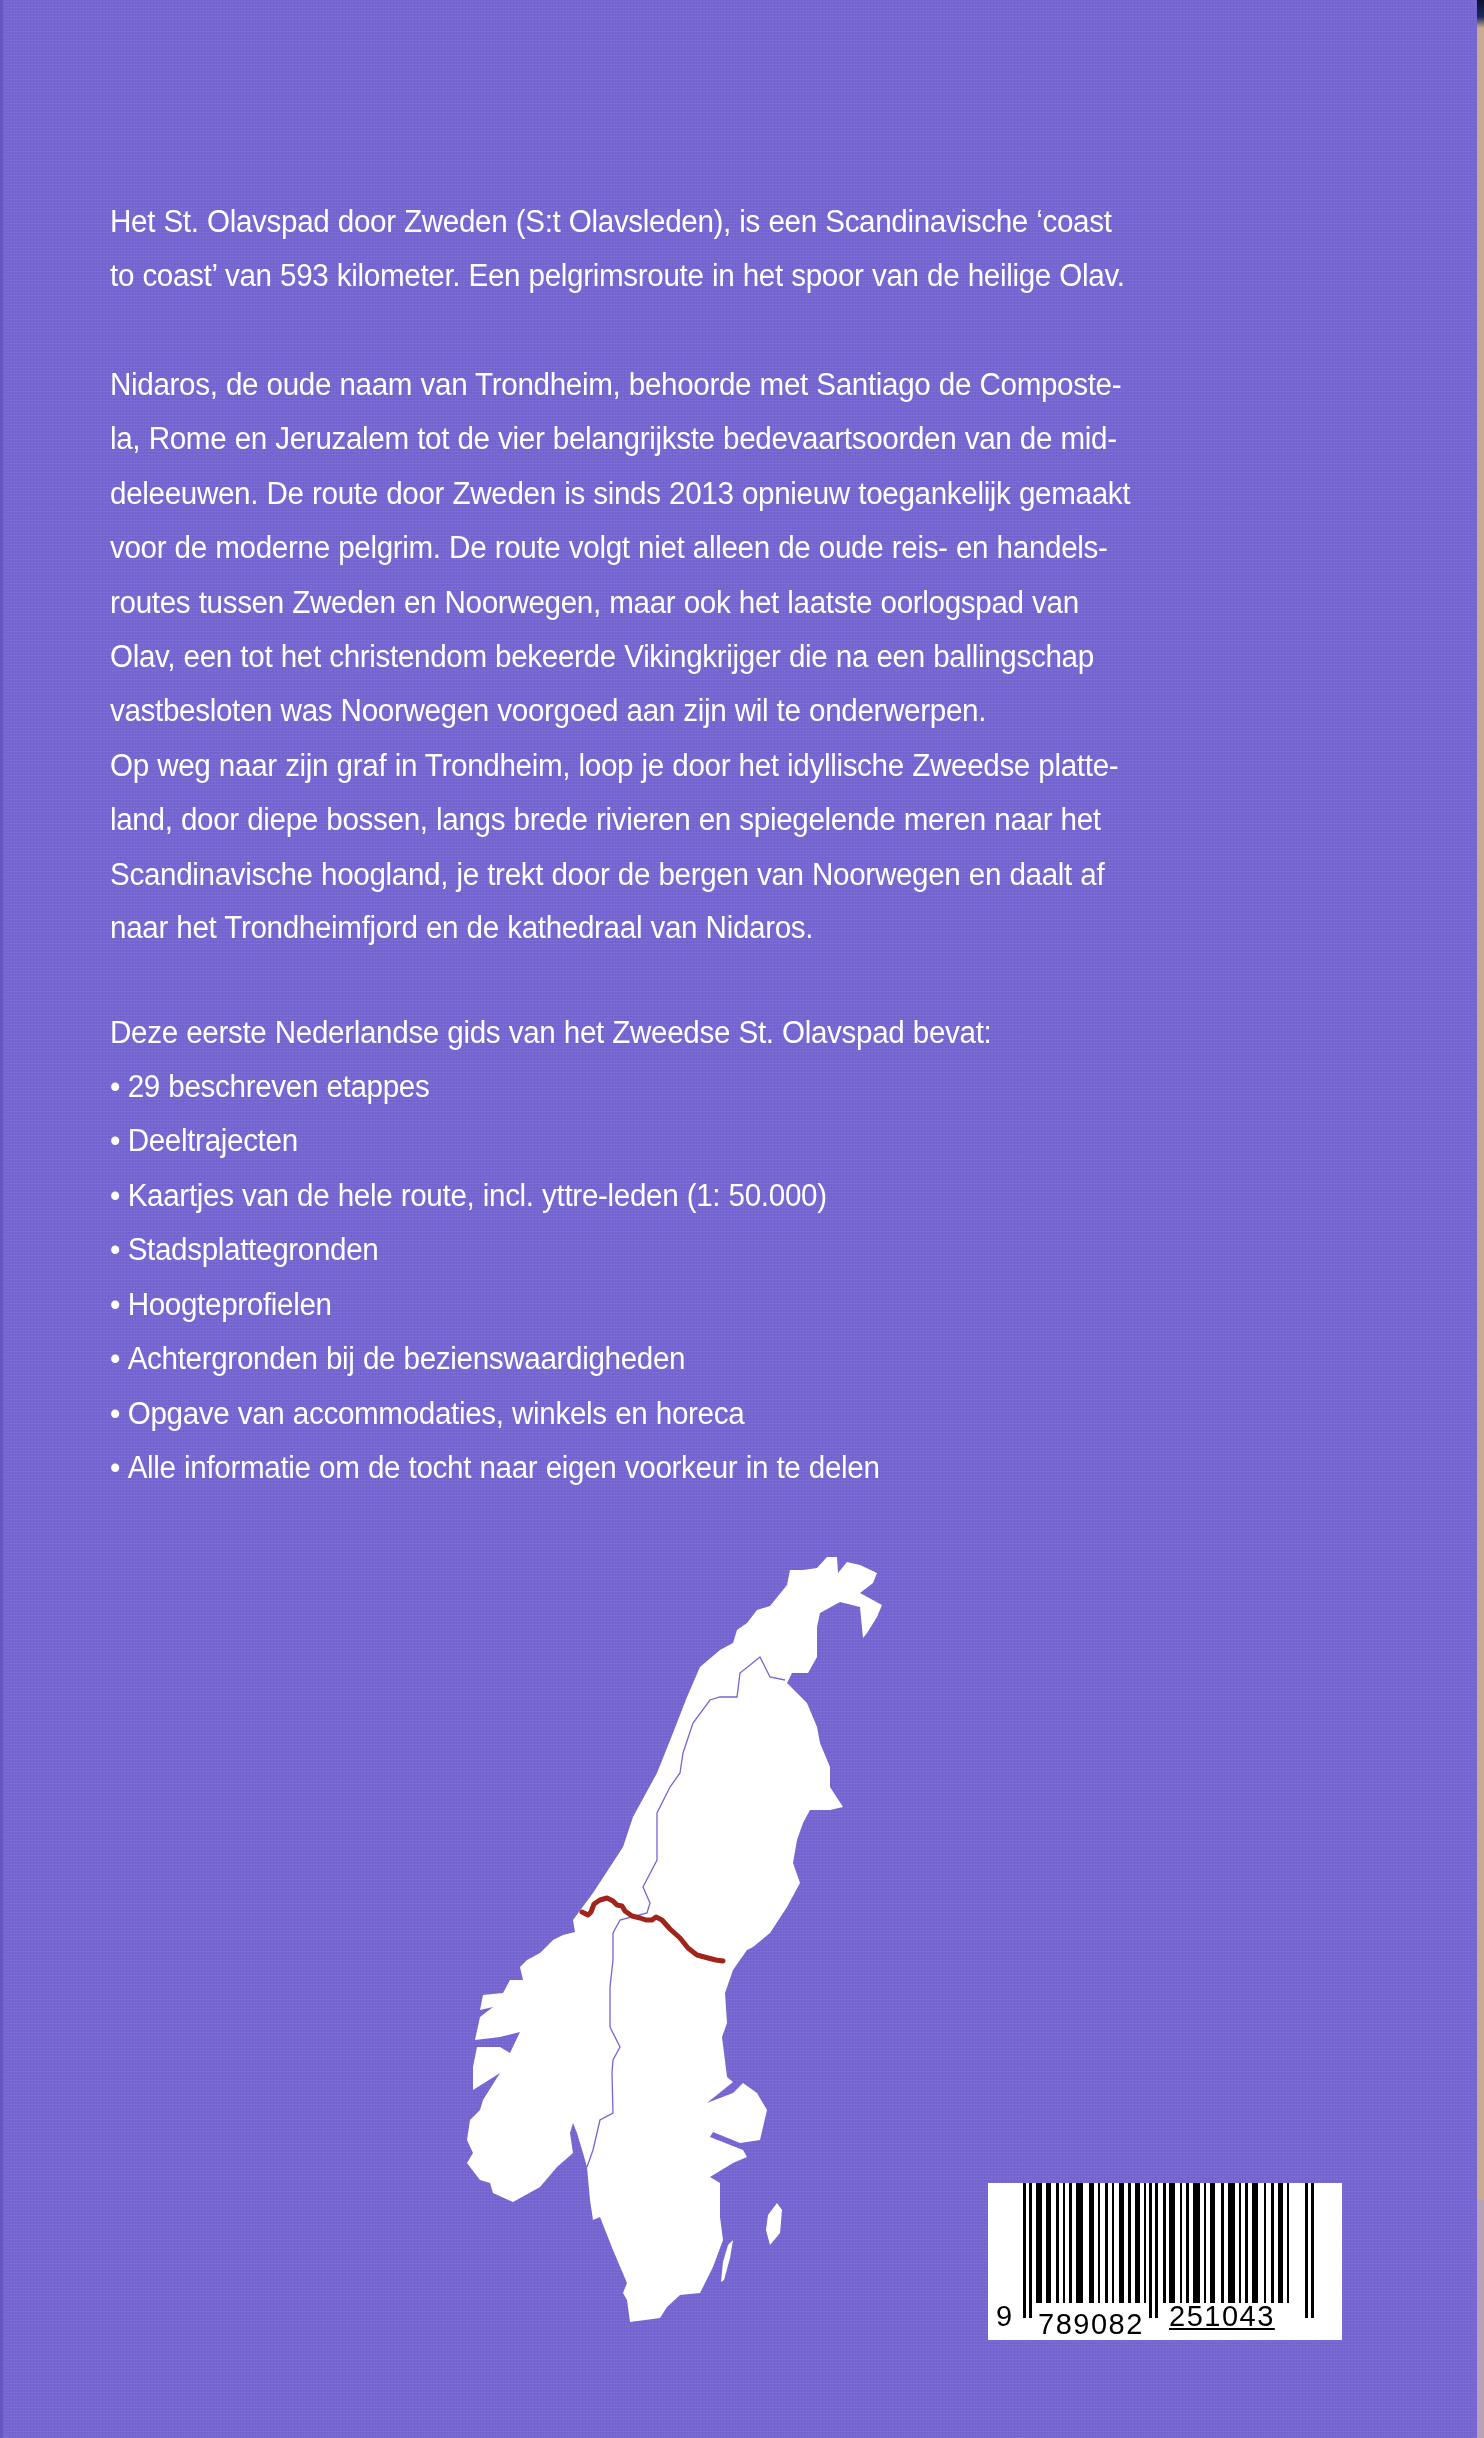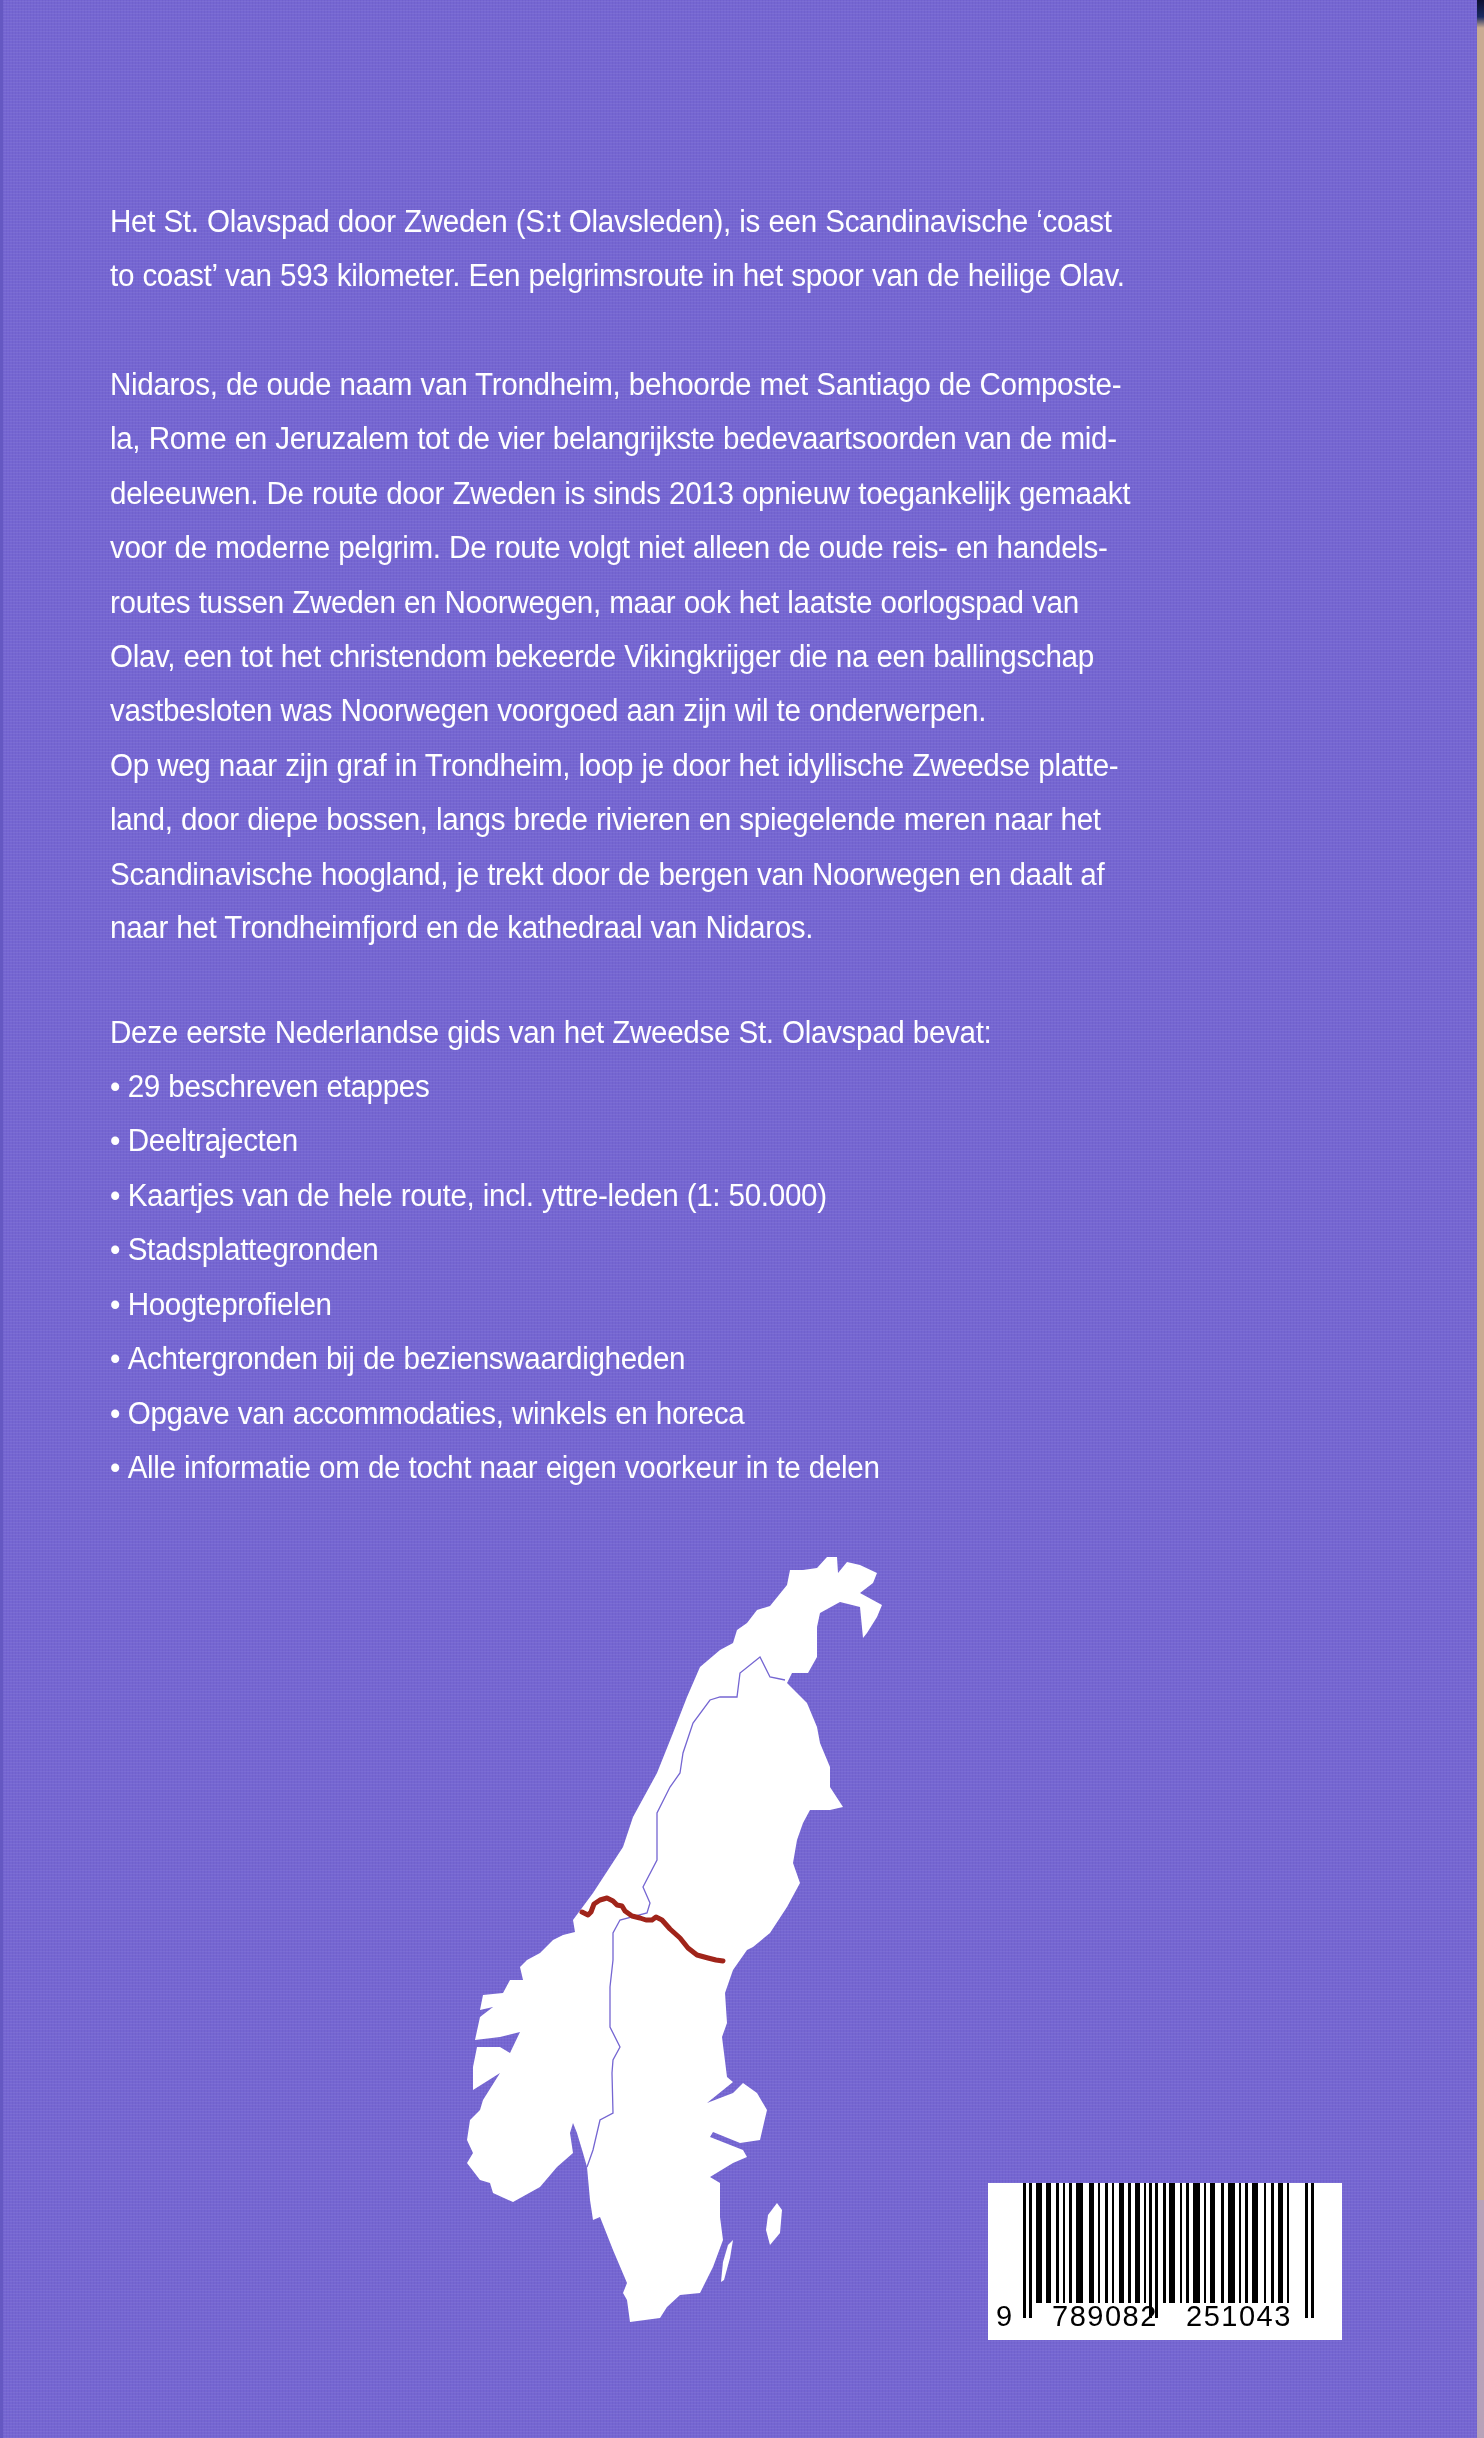--- a/index.html
+++ b/index.html
@@ -162,15 +162,15 @@
       <rect x="276" y="0" width="2" height="120"></rect>
       <rect x="283" y="0" width="3" height="120"></rect>
       <rect x="290" y="0" width="5" height="120"></rect>
       <rect x="299" y="0" width="2" height="120"></rect>
 
       <rect x="317" y="0" width="3" height="135"></rect>
       <rect x="323" y="0" width="3" height="135"></rect>
     </g>
   </svg>
   <div class="barcode-digits" style="left:8px;">9</div>
-  <div class="barcode-digits" style="left:64px;">789082</div>
-  <div class="barcode-digits" style="left:198px;">251043</div>
+  <div class="barcode-digits" style="left:50px;margin-top:8px;">789082</div>
+  <div class="barcode-digits" style="left:181px;text-decoration:underline;">251043</div>
 </div>
 
 </body></html>

